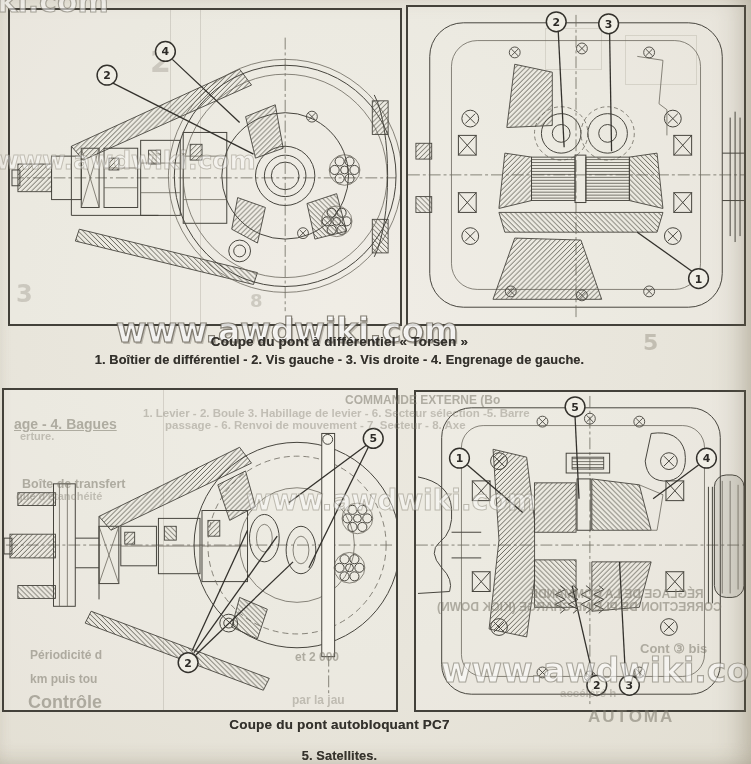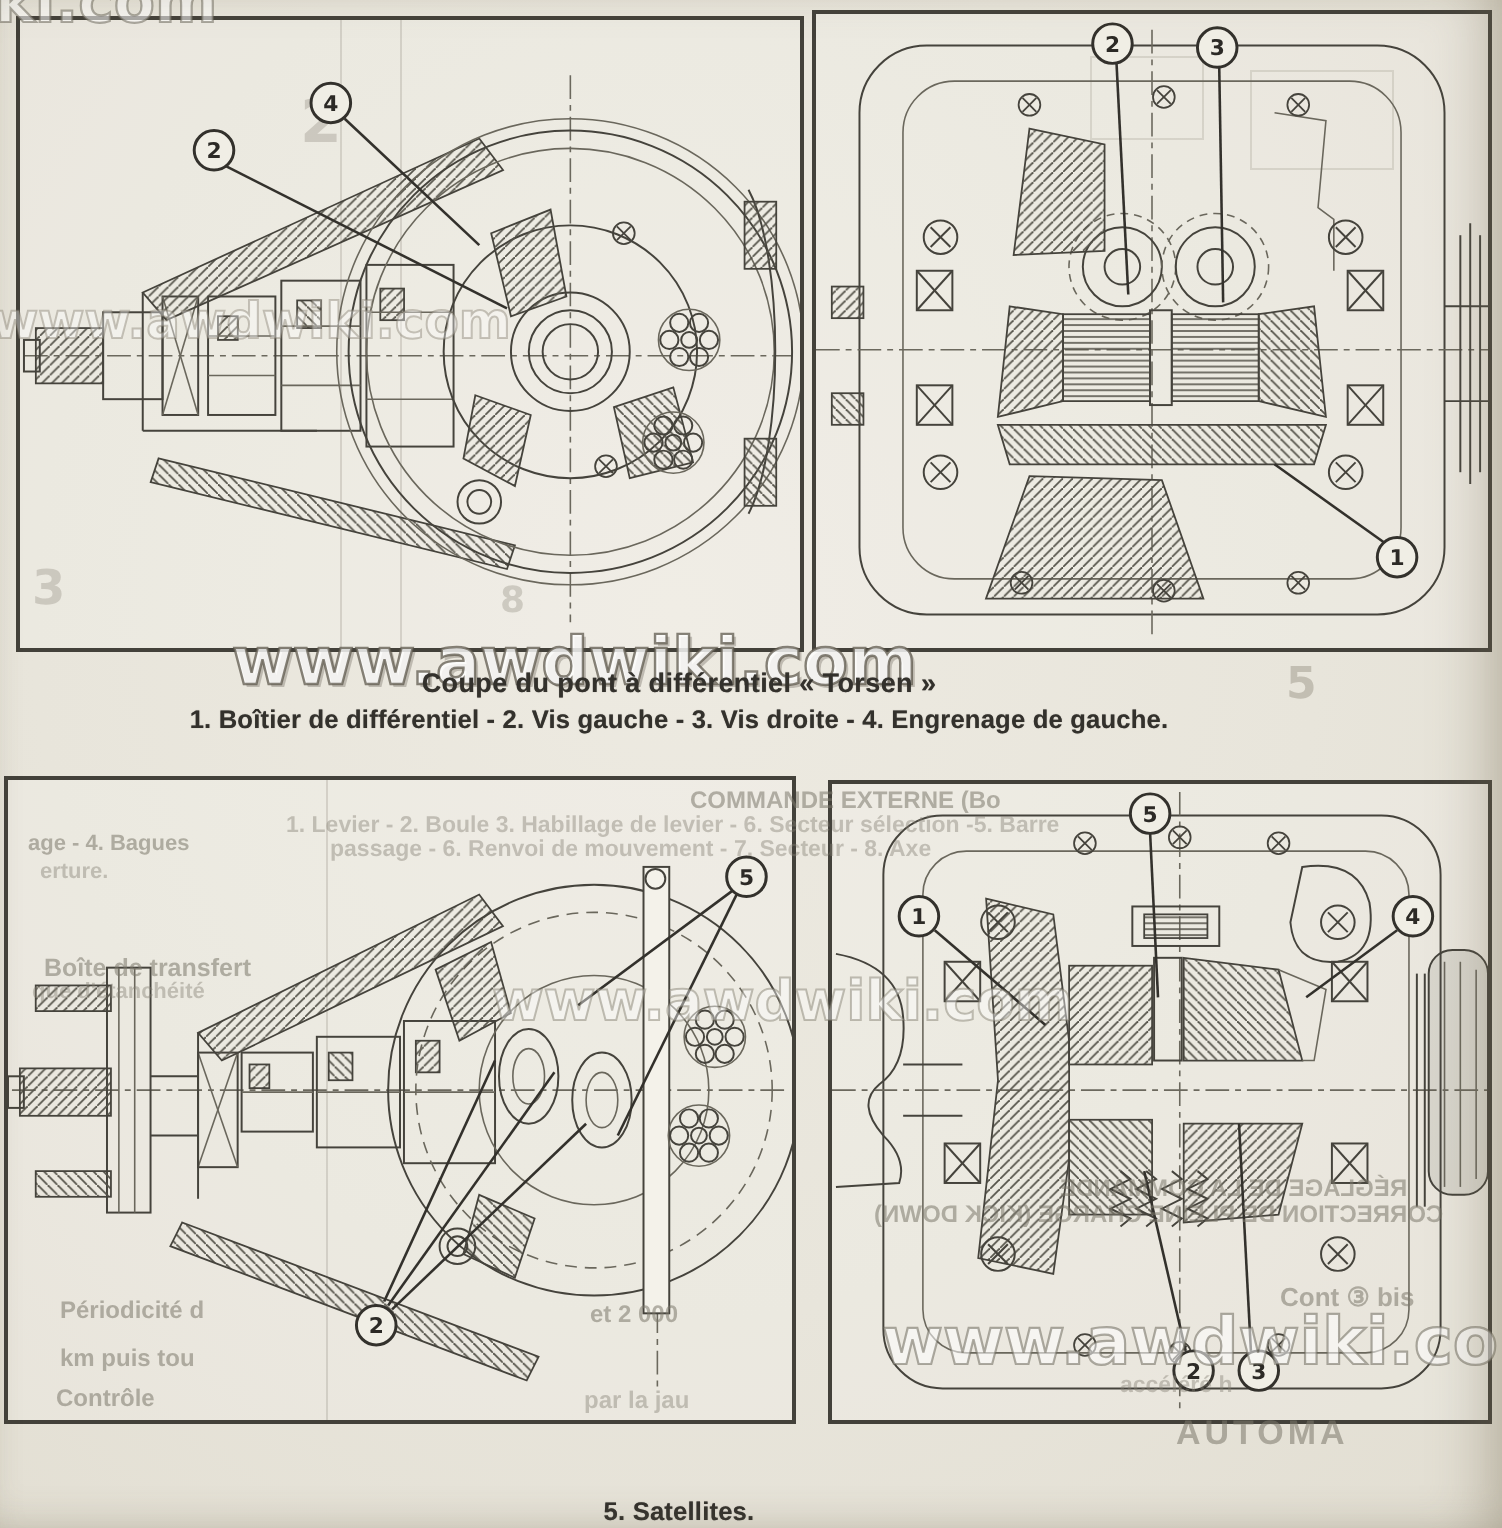--- a/index.html
+++ b/index.html
@@ -363,42 +363,43 @@
         <circle class="co" cx="183" cy="297" r="10"></circle>
         <text class="cot" x="183" y="301">2</text>
       </g>
       <g>
         <circle class="co" cx="216" cy="297" r="10"></circle>
         <text class="cot" x="216" y="301">3</text>
       </g>
     </svg>
   </div>
 
-  <div class="bleed" style="left:14px;top:416px;font-size:11px;">age  -  4.  Bagues</div>
+  <div class="bleed" style="left:14px;top:416px;font-size:14px;text-decoration:underline;">age  -  4.  Bagues</div>
   <div class="bleed lite" style="left:20px;top:430px;font-size:11px;">erture.</div>
   <div class="bleed" style="left:22px;top:477px;font-size:12.5px;">Boîte de transfert</div>
   <div class="bleed lite" style="left:16px;top:490px;font-size:11px;">que d'étanchéité</div>
   <div class="bleed" style="left:345px;top:393px;font-size:12px;">COMMANDE EXTERNE (Bo</div>
   <div class="bleed lite" style="left:143px;top:407px;font-size:11.5px;">1. Levier - 2. Boule 3. Habillage de levier - 6. Secteur sélection -5. Barre</div>
   <div class="bleed lite" style="left:165px;top:419px;font-size:11.5px;">passage - 6. Renvoi de mouvement - 7. Secteur - 8. Axe</div>
   <div class="bleed mir" style="left:530px;top:587px;font-size:12px;">RÉGLAGE DE LA COMMANDE</div>
   <div class="bleed mir" style="left:437px;top:600px;font-size:12px;">CORRECTION DE PLEINE CHARGE (KICK DOWN)</div>
   <div class="bleed" style="left:640px;top:641px;font-size:13px;">Cont ③ bis</div>
   <div class="bleed" style="left:588px;top:668px;font-size:17px;letter-spacing:2px;margin-top:39px;">AUTOMA</div>
   <div class="bleed lite" style="left:560px;top:687px;font-size:11.5px;">accéléré h</div>
   <div class="bleed" style="left:30px;top:648px;font-size:12px;">Périodicité d</div>
   <div class="bleed" style="left:295px;top:650px;font-size:12px;">et 2 000</div>
   <div class="bleed" style="left:30px;top:672px;font-size:12px;">km puis tou</div>
-  <div class="bleed" style="left:28px;top:692px;font-size:12px;">Contrôle</div>
+  <div class="bleed" style="left:28px;top:692px;font-size:18px;">Contrôle</div>
   <div class="bleed lite" style="left:292px;top:693px;font-size:12px;">par la jau</div>
 
   <div class="wm wm-med" style="left:-62px;top:-16px;font-size:30px;">dwiki.com</div>
   <div class="wm wm-faint" style="left:-4px;top:146px;">www.awdwiki.com</div>
   <div class="wm wm-strong" style="left:116px;top:311px;">www.awdwiki.com</div>
   <div class="wm wm-mid" style="left:246px;top:484px;">www.awdwiki.com</div>
   <div class="wm wm-med" style="left:441px;top:651px;">www.awdwiki.com</div>
 
   <div class="cap cap-t" style="top:334px;">Coupe du pont à différentiel « Torsen »</div>
   <div class="cap cap-p" style="top:352px;">1. Boîtier de différentiel - 2. Vis gauche - 3. Vis droite - 4. Engrenage de gauche.</div>
+  <div class="cap cap-t" style="top:717px;">Coupe du pont autobloquant PC7</div>
   <div class="cap cap-p" style="top:748px;">5. Satellites.</div>
 
   <div class="vignette"></div>
 </div>
 
 </body></html>

